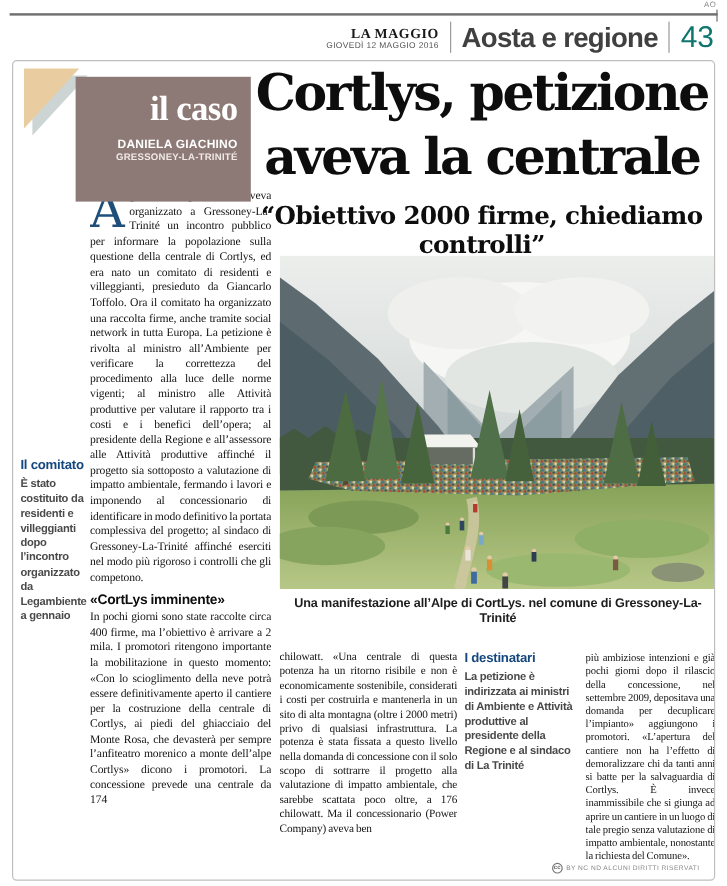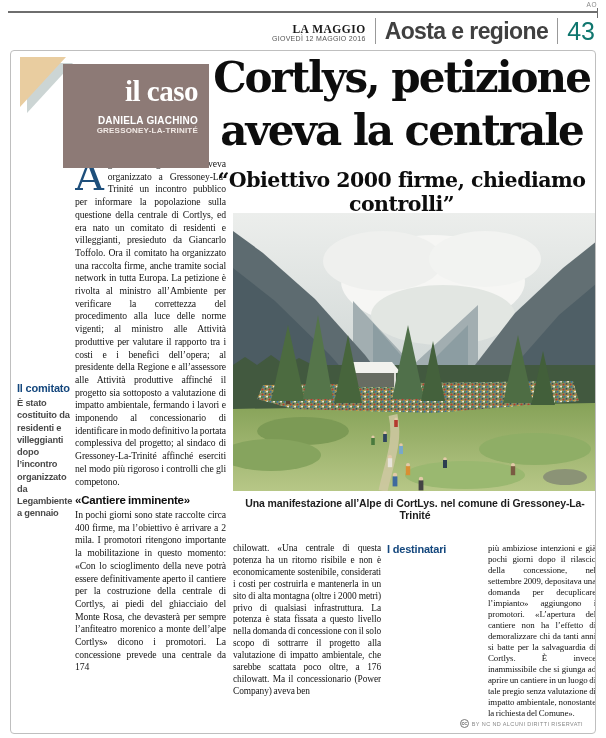--- a/index.html
+++ b/index.html
@@ -97,21 +97,21 @@
     <div class="kicker-label">il caso</div>
     <div class="kicker-author">DANIELA GIACHINO</div>
     <div class="kicker-location">GRESSONEY-LA-TRINITÉ</div>
   </div>
 
   <h1 class="headline"><span>Cortlys, petizione</span><br><span>aveva la centrale</span></h1>
   <h2 class="subheadline">“Obiettivo 2000 firme, chiediamo controlli”</h2>
 
   <div class="col-left bodytext">
     <p><span class="dropcap">A</span><span>gennaio Legambiente aveva organizzato a Gressoney-La-Trinité un incontro pubblico per informare la popolazione sulla questione della centrale di Cortlys, ed era nato un comitato di residenti e villeggianti, presieduto da Giancarlo Toffolo. Ora il comitato ha organizzato una raccolta firme, anche tramite social network in tutta Europa. La petizione è rivolta al ministro all’Ambiente per verificare la correttezza del procedimento alla luce delle norme vigenti; al ministro alle Attività produttive per valutare il rapporto tra i costi e i benefici dell’opera; al presidente della Regione e all’assessore alle Attività produttive affinché il progetto sia sottoposto a valutazione di impatto ambientale, fermando i lavori e imponendo al concessionario di identificare in modo definitivo la portata complessiva del progetto; al sindaco di Gressoney-La-Trinité affinché eserciti nel modo più rigoroso i controlli che gli competono.</span></p>
-    <h3 class="crosshead">«Cantiere imminente»</h3>
+    <h3 class="crosshead">«CortLys imminente»</h3>
     <p>In pochi giorni sono state raccolte circa 400 firme, ma l’obiettivo è arrivare a 2 mila. I promotori ritengono importante la mobilitazione in questo momento: «Con lo scioglimento della neve potrà essere definitivamente aperto il cantiere per la costruzione della centrale di Cortlys, ai piedi del ghiacciaio del Monte Rosa, che devasterà per sempre l’anfiteatro morenico a monte dell’alpe Cortlys» dicono i promotori. La concessione prevede una centrale da 174</p>
   </div>
 
   <aside class="inset inset1">
     <div class="inset-title">Il comitato</div>
     <div class="inset-text">È stato costituito da residenti e villeggianti dopo l’incontro organizzato da Legambiente a gennaio</div>
   </aside>
 
   <figure class="photo">
     <svg viewBox="0 0 364 278" width="364" height="278" preserveAspectRatio="none">
@@ -214,20 +214,21 @@
     </svg>
   </figure>
   <figcaption class="caption">Una manifestazione all’Alpe di CortLys. nel comune di Gressoney-La-Trinité</figcaption>
 
   <div class="col-mid">
     <p class="bodytext">chilowatt. «Una centrale di questa potenza ha un ritorno risibile e non è economicamente sostenibile, considerati i costi per costruirla e mantenerla in un sito di alta montagna (oltre i 2000 metri) privo di qualsiasi infrastruttura. La potenza è stata fissata a questo livello nella domanda di concessione con il solo scopo di sottrarre il progetto alla valutazione di impatto ambientale, che sarebbe scattata poco oltre, a 176 chilowatt. Ma il concessionario (Power Company) aveva ben</p>
   </div>
 
   <aside class="inset inset2">
     <div class="inset-title">I destinatari</div>
+    <div class="inset-text">La petizione è indirizzata ai ministri di Ambiente e Attività produttive al presidente della Regione e al sindaco di La Trinité</div>
   </aside>
 
   <div class="col-right">
     <p class="bodytext">più ambiziose intenzioni e già pochi giorni dopo il rilascio della concessione, nel settembre 2009, depositava una domanda per decuplicare l’impianto» aggiungono i promotori. «L’apertura del cantiere non ha l’effetto di demoralizzare chi da tanti anni si batte per la salvaguardia di Cortlys. È invece inammissibile che si giunga ad aprire un cantiere in un luogo di tale pregio senza valutazione di impatto ambientale, nonostante la richiesta del Comune».</p>
   </div>
 
   <div class="license">
     <span class="cc-icon">cc</span>
     <span class="license-text">BY NC ND ALCUNI DIRITTI RISERVATI</span>
   </div>

